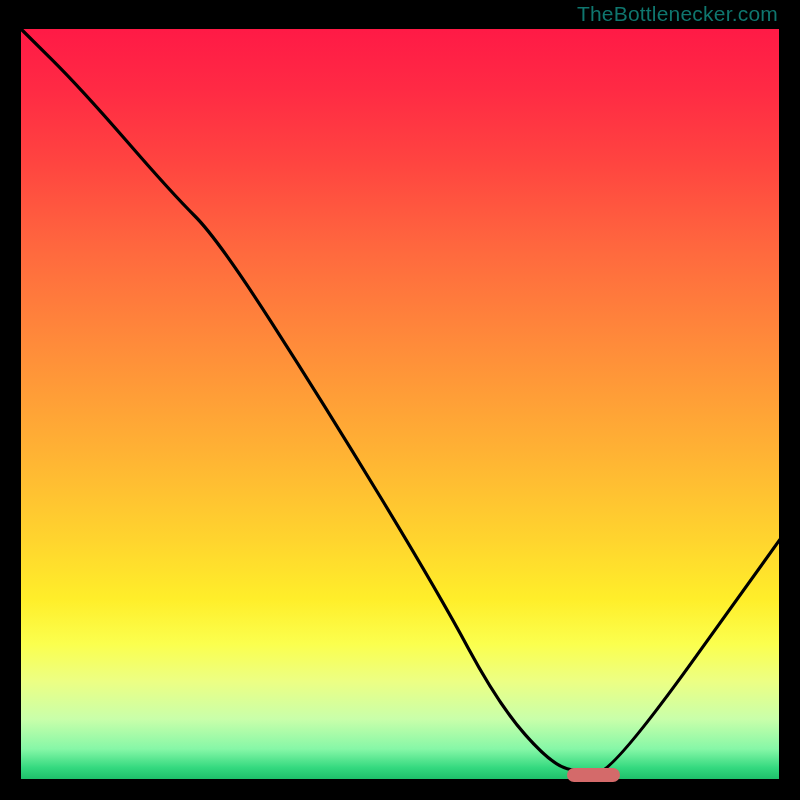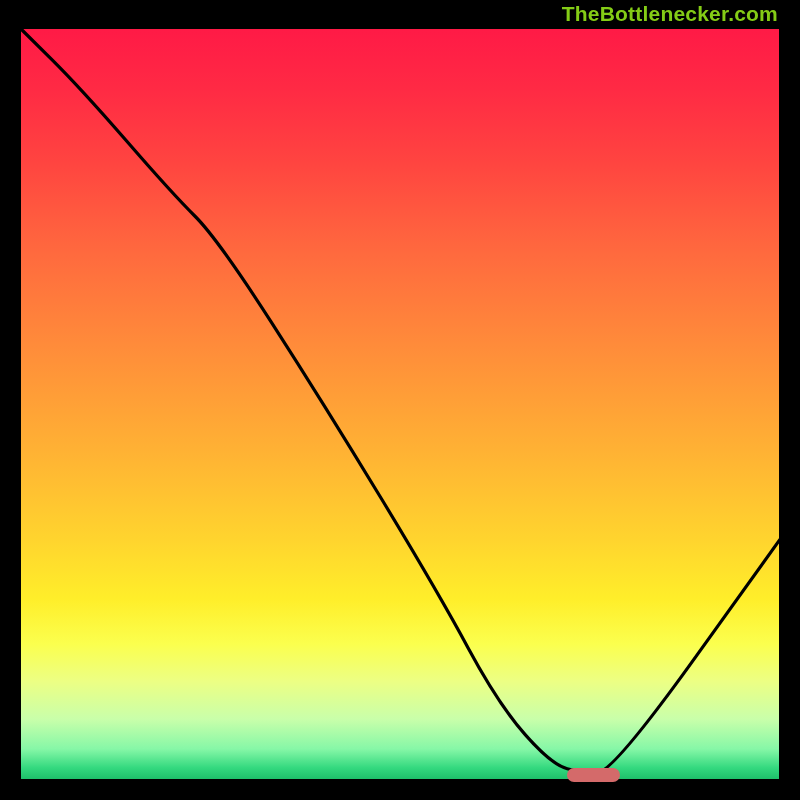--- a/index.html
+++ b/index.html
@@ -3,23 +3,23 @@
 <meta charset="utf-8">
 <style>
   * { margin: 0; padding: 0; box-sizing: border-box; }
   html, body { width: 800px; height: 800px; overflow: hidden; }
   body { background: #000000; font-family: Arial, Helvetica, sans-serif; position: relative; }
 
   .watermark {
     position: absolute;
     top: 2px;
     right: 22px;
-    color: #84cc16;
+    color: #0f766e;
     font-size: 21px;
-    font-weight: 700;
+    font-weight: 400;
     letter-spacing: 0.2px;
     z-index: 5;
     user-select: none;
   }
 
   .plot-frame {
     position: absolute;
     left: 20px;
     top: 28px;
     width: 760px;

